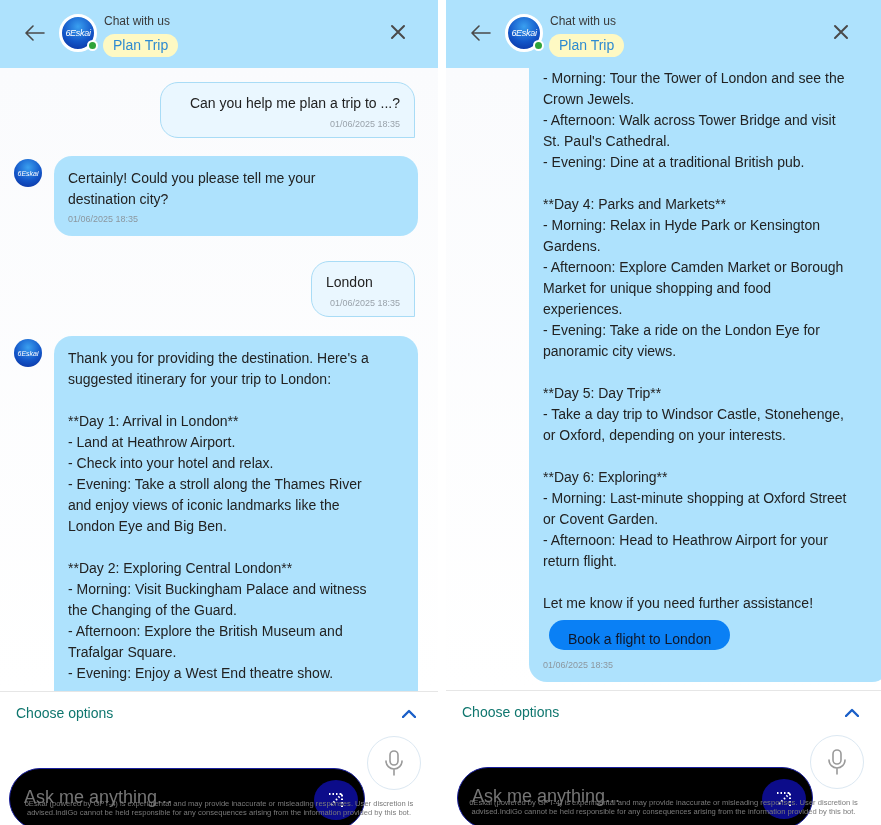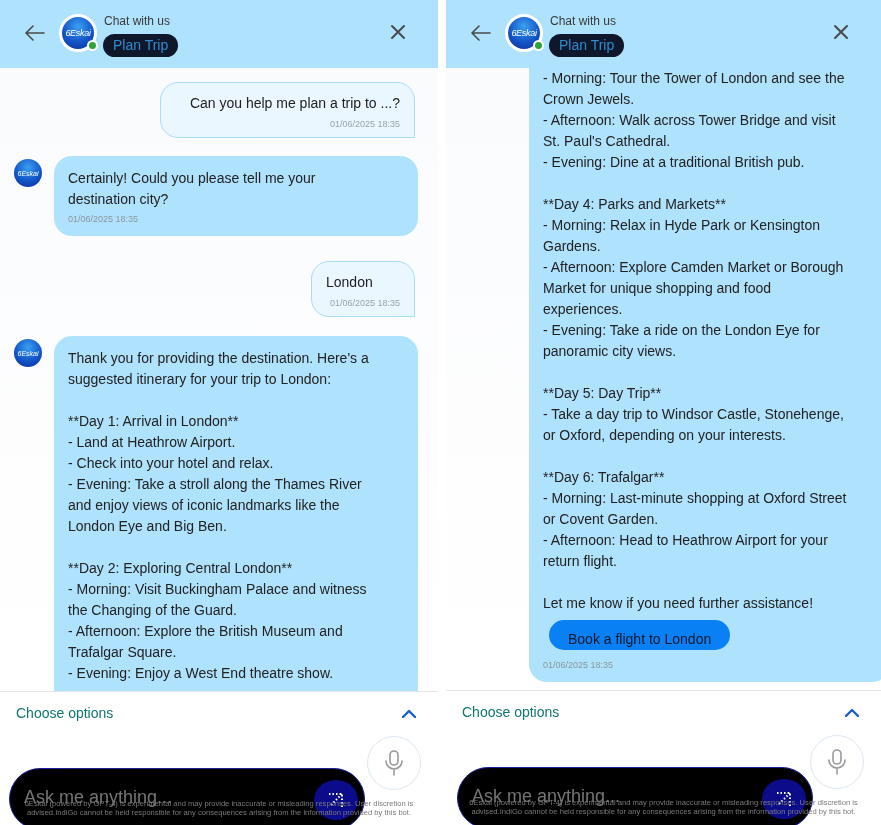--- a/index.html
+++ b/index.html
@@ -10,21 +10,21 @@
   .panel.left { left: 0; width: 438px; }
   .panel.right { left: 446px; width: 435px; }
 
   
   .header { position: absolute; left: 0; right: 0; top: 0; height: 68px; background: #aee2fd; z-index: 5; }
   .back-btn { position: absolute; left: 22px; top: 20px; width: 26px; height: 26px; display:flex; align-items:center; justify-content:center; cursor:pointer; }
   .logo-wrap { position: absolute; left: 59px; top: 14px; width: 38px; height: 38px; }
   .logo { width: 38px; height: 38px; border-radius: 50%; background: radial-gradient(circle at 50% 30%, #3aa0f0 0%, #1356c8 55%, #0a2b9a 100%); border: 3px solid #fff; display:flex; align-items:center; justify-content:center; color:#fff; font-size: 9px; font-style: italic; letter-spacing: -0.3px; }
   .online-dot { position: absolute; right: -1px; bottom: 1px; width: 11px; height: 11px; border-radius: 50%; background: #2ea43a; border: 2px solid #fff; }
   .title { position: absolute; left: 104px; top: 14px; font-size: 12px; color: #3a3a3a; }
-  .tag { position: absolute; left: 103px; top: 34px; height: 23px; padding: 0 10px; border-radius: 12px; background: #0f172a; color: #2e8bd1; font-size: 14px; line-height: 23px; }
+  .tag { position: absolute; left: 103px; top: 34px; height: 23px; padding: 0 10px; border-radius: 12px; background: #fef9c3; color: #2e8bd1; font-size: 14px; line-height: 23px; }
   .close-btn { position: absolute; right: 28px; top: 20px; width: 24px; height: 24px; display:flex; align-items:center; justify-content:center; cursor:pointer; }
 
   
   .chat { position: absolute; left: 0; right: 0; top: 68px; height: 623px; overflow: hidden; background: linear-gradient(#fafbfd, #ffffff); }
   .msg-user { position: absolute; background: #eaf7ff; border: 1px solid #a9dcf6; border-radius: 18px 18px 0 18px; padding: 12px 14px 8px 14px; font-size: 14px; color: #222; }
   .msg-user .ts { display:block; text-align: right; font-size: 9px; color: #9aa3ab; margin-top: 8px; }
   .msg-bot { position: absolute; background: #aee2fd; border-radius: 18px; padding: 12px 14px 10px 14px; font-size: 14px; line-height: 21px; color: #222; }
   .msg-bot .ts { display:block; font-size: 9px; color: #8c979f; margin-top: 2px; line-height: 14px; }
   .bot-avatar { position: absolute; width: 28px; height: 28px; border-radius: 50%; background: radial-gradient(circle at 50% 30%, #3aa0f0 0%, #1356c8 55%, #0a2b9a 100%); display:flex; align-items:center; justify-content:center; color:#fff; font-size: 7px; font-style: italic; }
   .line { display:block; white-space: nowrap; min-height: 21px; }
@@ -161,21 +161,21 @@
       <span class="line">- Afternoon: Explore Camden Market or Borough</span>
       <span class="line">Market for unique shopping and food</span>
       <span class="line">experiences.</span>
       <span class="line">- Evening: Take a ride on the London Eye for</span>
       <span class="line">panoramic city views.</span>
       <span class="line"></span>
       <span class="line">**Day 5: Day Trip**</span>
       <span class="line">- Take a day trip to Windsor Castle, Stonehenge,</span>
       <span class="line">or Oxford, depending on your interests.</span>
       <span class="line"></span>
-      <span class="line">**Day 6: Trafalgar**</span>
+      <span class="line">**Day 6: Exploring**</span>
       <span class="line">- Morning: Last-minute shopping at Oxford Street</span>
       <span class="line">or Covent Garden.</span>
       <span class="line">- Afternoon: Head to Heathrow Airport for your</span>
       <span class="line">return flight.</span>
       <span class="line"></span>
       <span class="line">Let me know if you need further assistance!</span>
       <div class="cta-btn">Book a flight to London</div>
       <span class="ts">01/06/2025 18:35</span>
     </div>
   </div>

